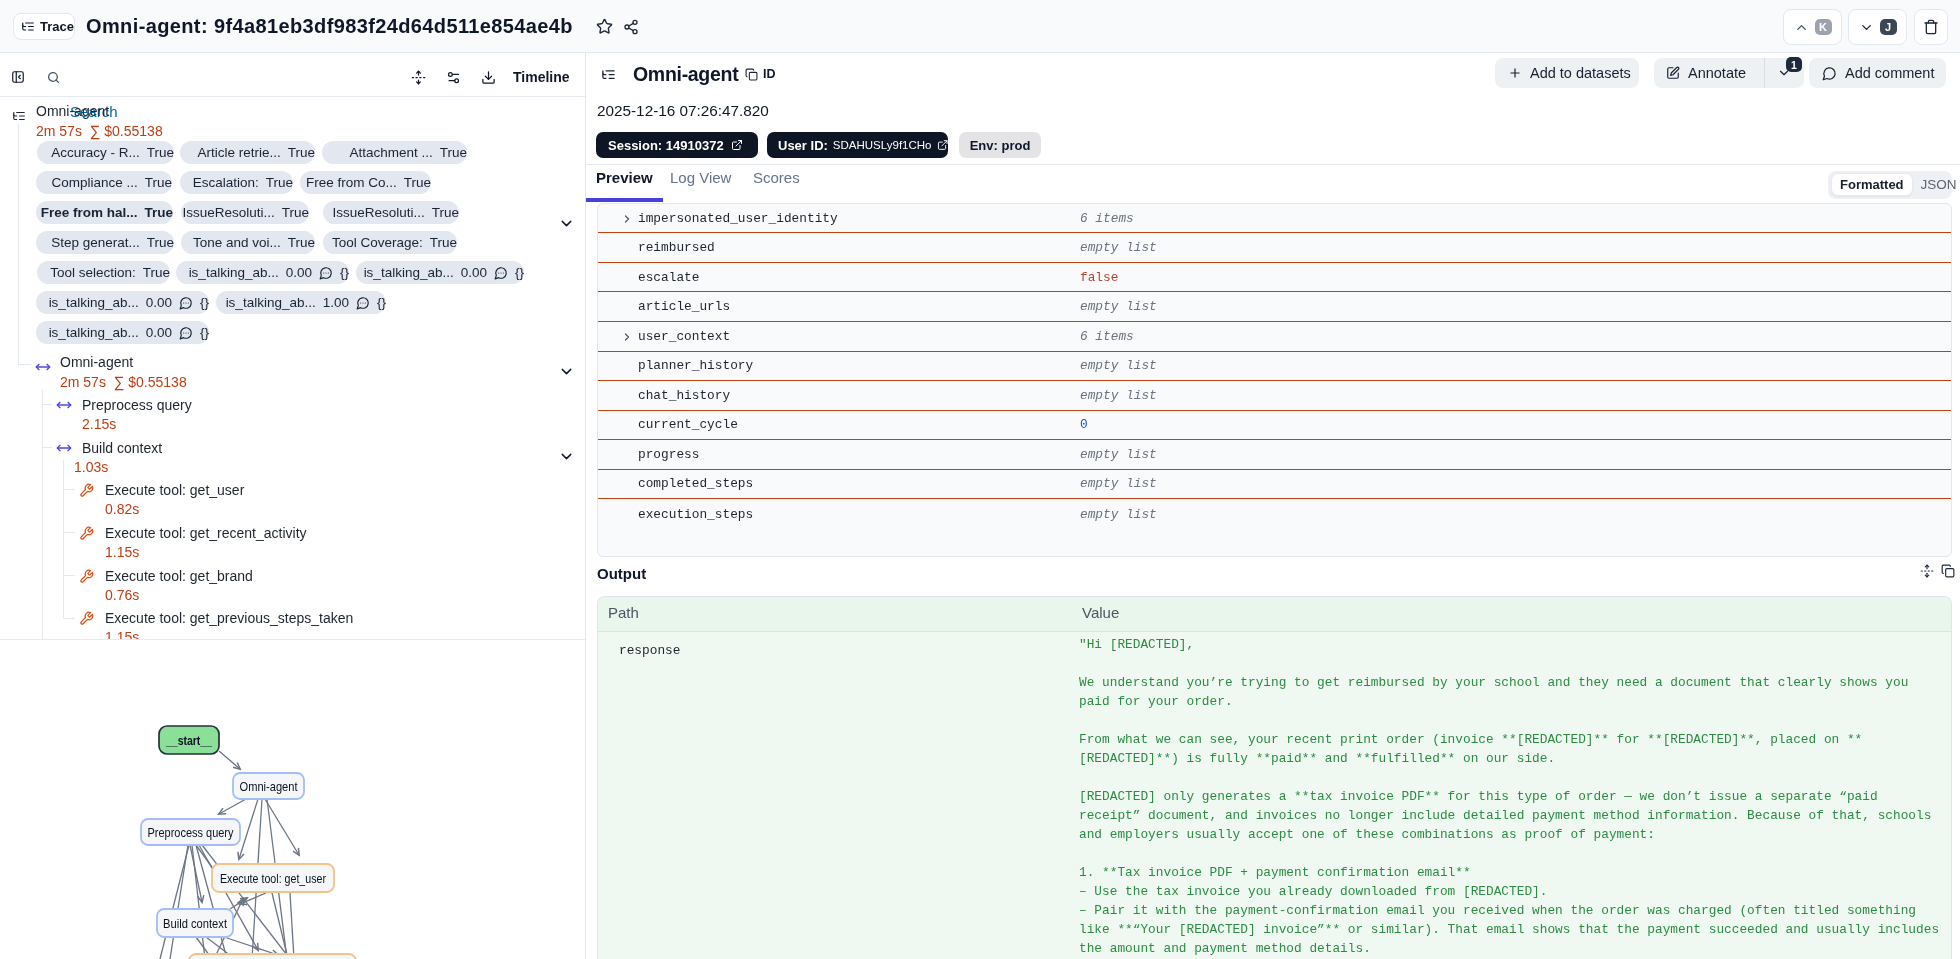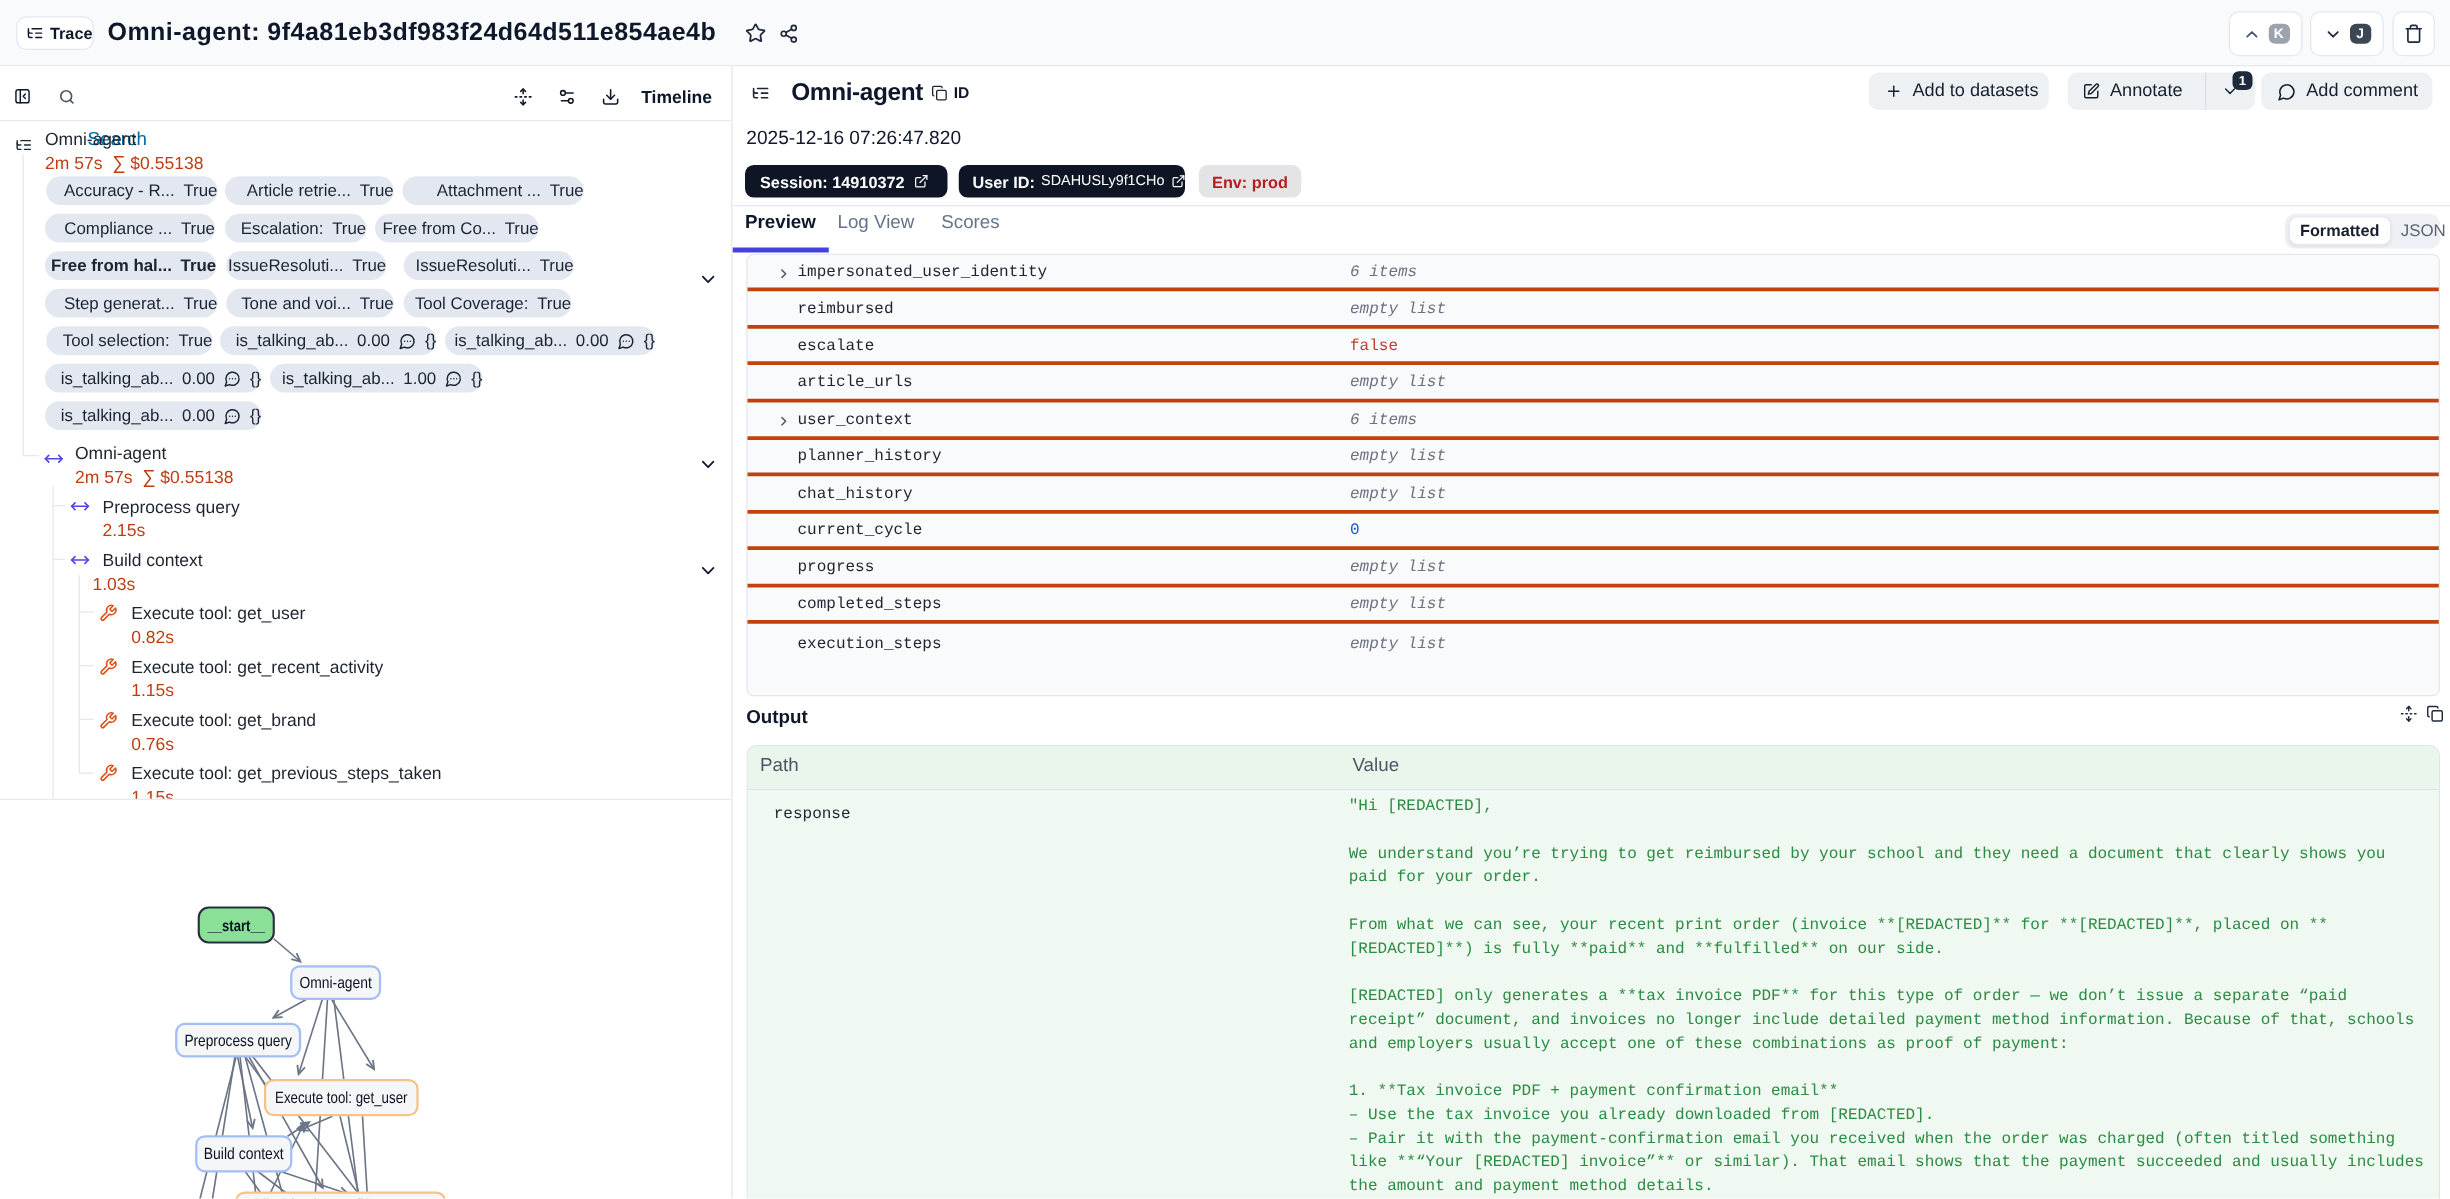--- a/index.html
+++ b/index.html
@@ -28,21 +28,21 @@
   .pill { position:absolute; height:23px; background:#e3e7ef; border-radius:12px; display:flex; align-items:center; justify-content:flex-end; gap:7px; font-size:13.5px; color:#1b2433; white-space:nowrap; }
   .pill .v { }
   .conn { position:absolute; background:#e4e8f0; }
 
   
   #divider { left:585px; top:53px; width:1px; height:906px; background:#e2e6ee; }
   .rbtn { top:5px; height:30px; background:#eef1f4; border-radius:8px; display:flex; align-items:center; font-size:14.5px; font-weight:500; color:#16202e; }
   .badge-dark { top:79px; height:26px; background:#0e1626; border-radius:7px; color:#fff; display:flex; align-items:center; white-space:nowrap; overflow:hidden; }
   .tab { top:116px; font-size:15px; }
 
-  .irow { display:flex; align-items:center; height:29.55px; border-bottom:3px solid #c2410c; font-size:12.8px; }
+  .irow { display:flex; align-items:center; height:29.55px; border-bottom:1px solid #c2410c; font-size:12.8px; }
   .irow:last-child { border-bottom:none; }
   .ikey { font-family:"Liberation Mono", monospace; color:#1f2430; }
   .ival { position:absolute; left:482px; font-family:"Liberation Mono", monospace; }
   .muted { color:#6b7280; font-style:italic; }
 </style>
 </head>
 <body>
 
 <div class="abs" id="topbar"></div>
 <div class="abs" id="tracebadge">
@@ -359,21 +359,21 @@
   </div>
   <div class="abs badge-dark" style="left:181px;width:181px;padding-left:11px;gap:5px;">
     <span style="font-size:13px;font-weight:600;">User ID:</span>
     <span style="font-size:11.5px;">SDAHUSLy9f1CHo</span>
     <svg width="12" height="12" viewBox="0 0 24 24" fill="none" stroke="#fff" stroke-width="2" stroke-linecap="round" stroke-linejoin="round">
         <path d="M15 3h6v6"></path>
         <path d="M10 14 21 3"></path>
         <path d="M18 13v6a2 2 0 0 1-2 2H5a2 2 0 0 1-2-2V8a2 2 0 0 1 2-2h6"></path>
       </svg>
   </div>
-  <div class="abs" style="left:373px;top:79px;width:82px;height:26px;background:#e4e4e7;border-radius:7px;display:flex;align-items:center;justify-content:center;font-size:13px;font-weight:600;color:#b91c1c;text-align:right;">Env: prod</div>
+  <div class="abs" style="left:373px;top:79px;width:82px;height:26px;background:#e4e4e7;border-radius:7px;display:flex;align-items:center;justify-content:center;font-size:13px;font-weight:600;color:#0f172a;text-align:right;">Env: prod</div>
 
   <div class="abs" style="left:0;top:111px;width:1374px;height:1px;background:#e5e8ee;"></div>
 
   <div class="abs tab" style="left:10px;font-weight:600;color:#0f172a;">Preview</div>
   <div class="abs tab" style="left:84px;color:#64748b;">Log View</div>
   <div class="abs tab" style="left:167px;color:#64748b;">Scores</div>
   <div class="abs" style="left:0;top:144.5px;width:77px;height:4px;background:#4640dd;"></div>
 
   <div class="abs" style="left:1242px;top:117.5px;width:124px;height:28.5px;background:#eef0f5;border-radius:8px;display:flex;align-items:center;padding:0 3px;">
     <div style="height:23px;background:#fff;border:1px solid #e6e9ef;border-radius:7px;display:flex;align-items:center;padding:0 8px;font-size:13px;font-weight:600;color:#17202c;box-shadow:0 1px 2px rgba(0,0,0,.05);">Formatted</div>

